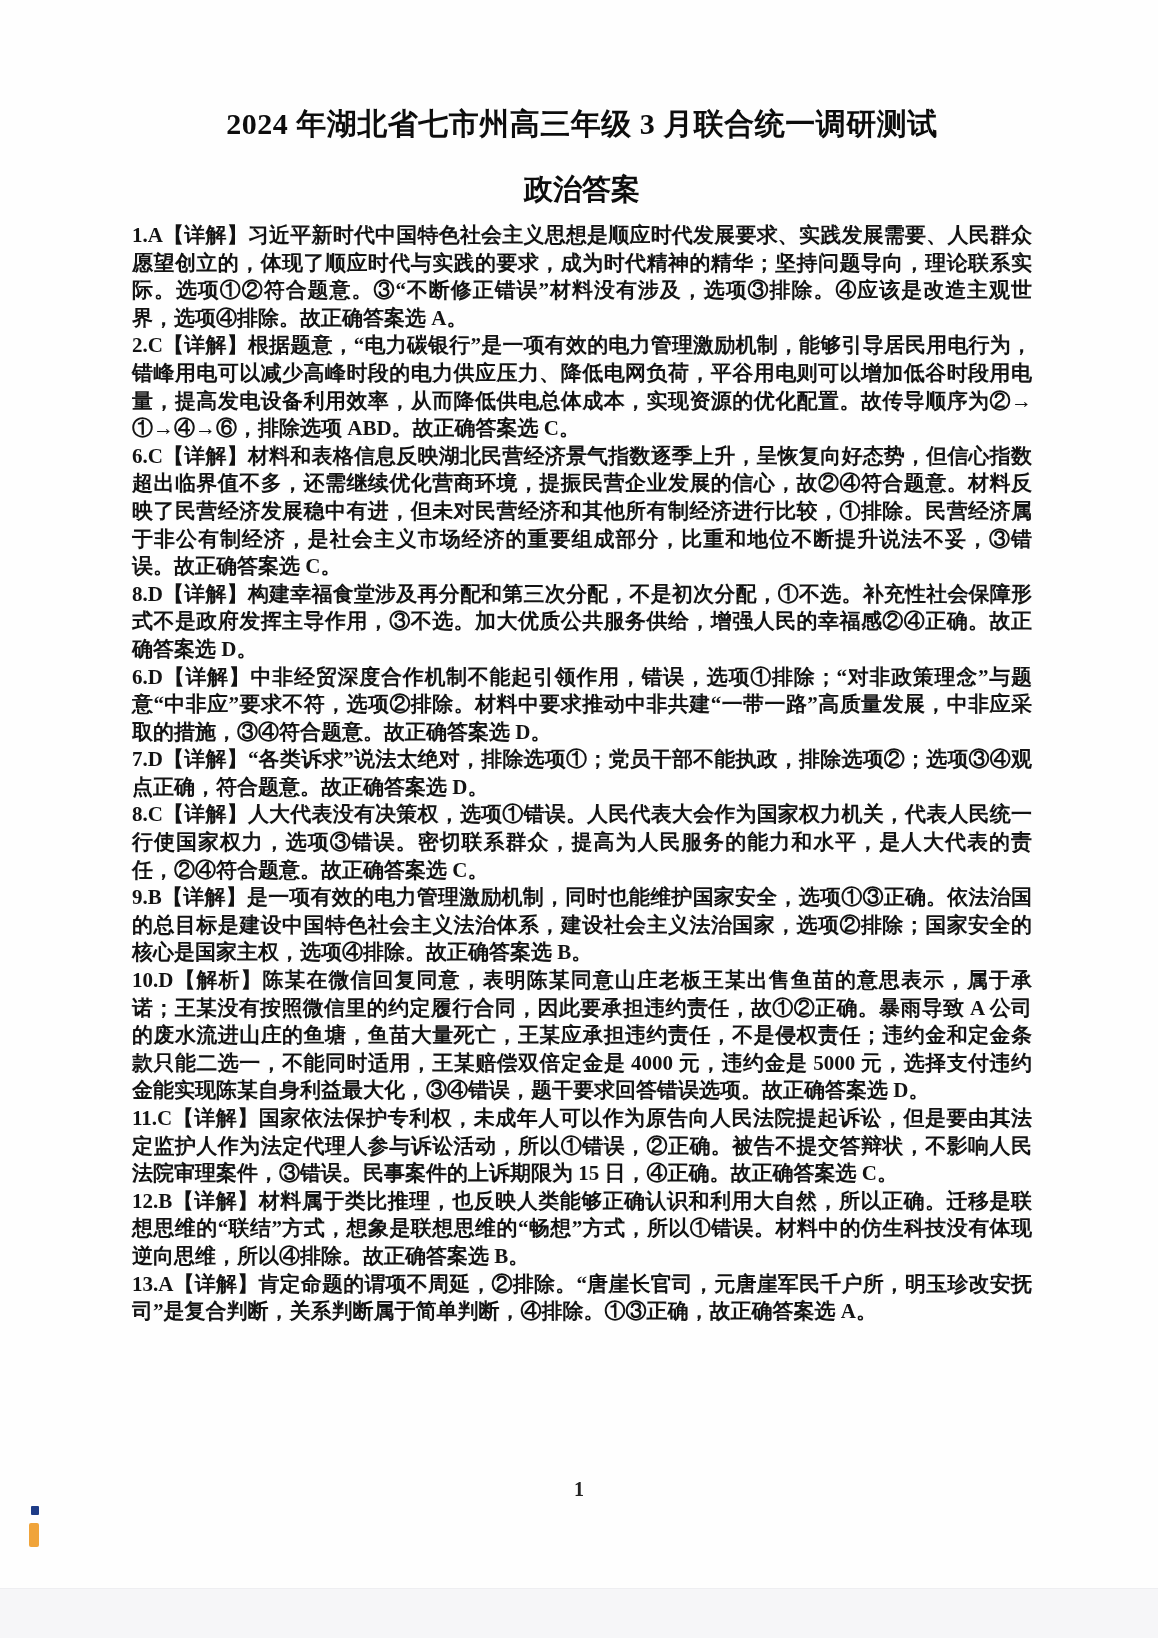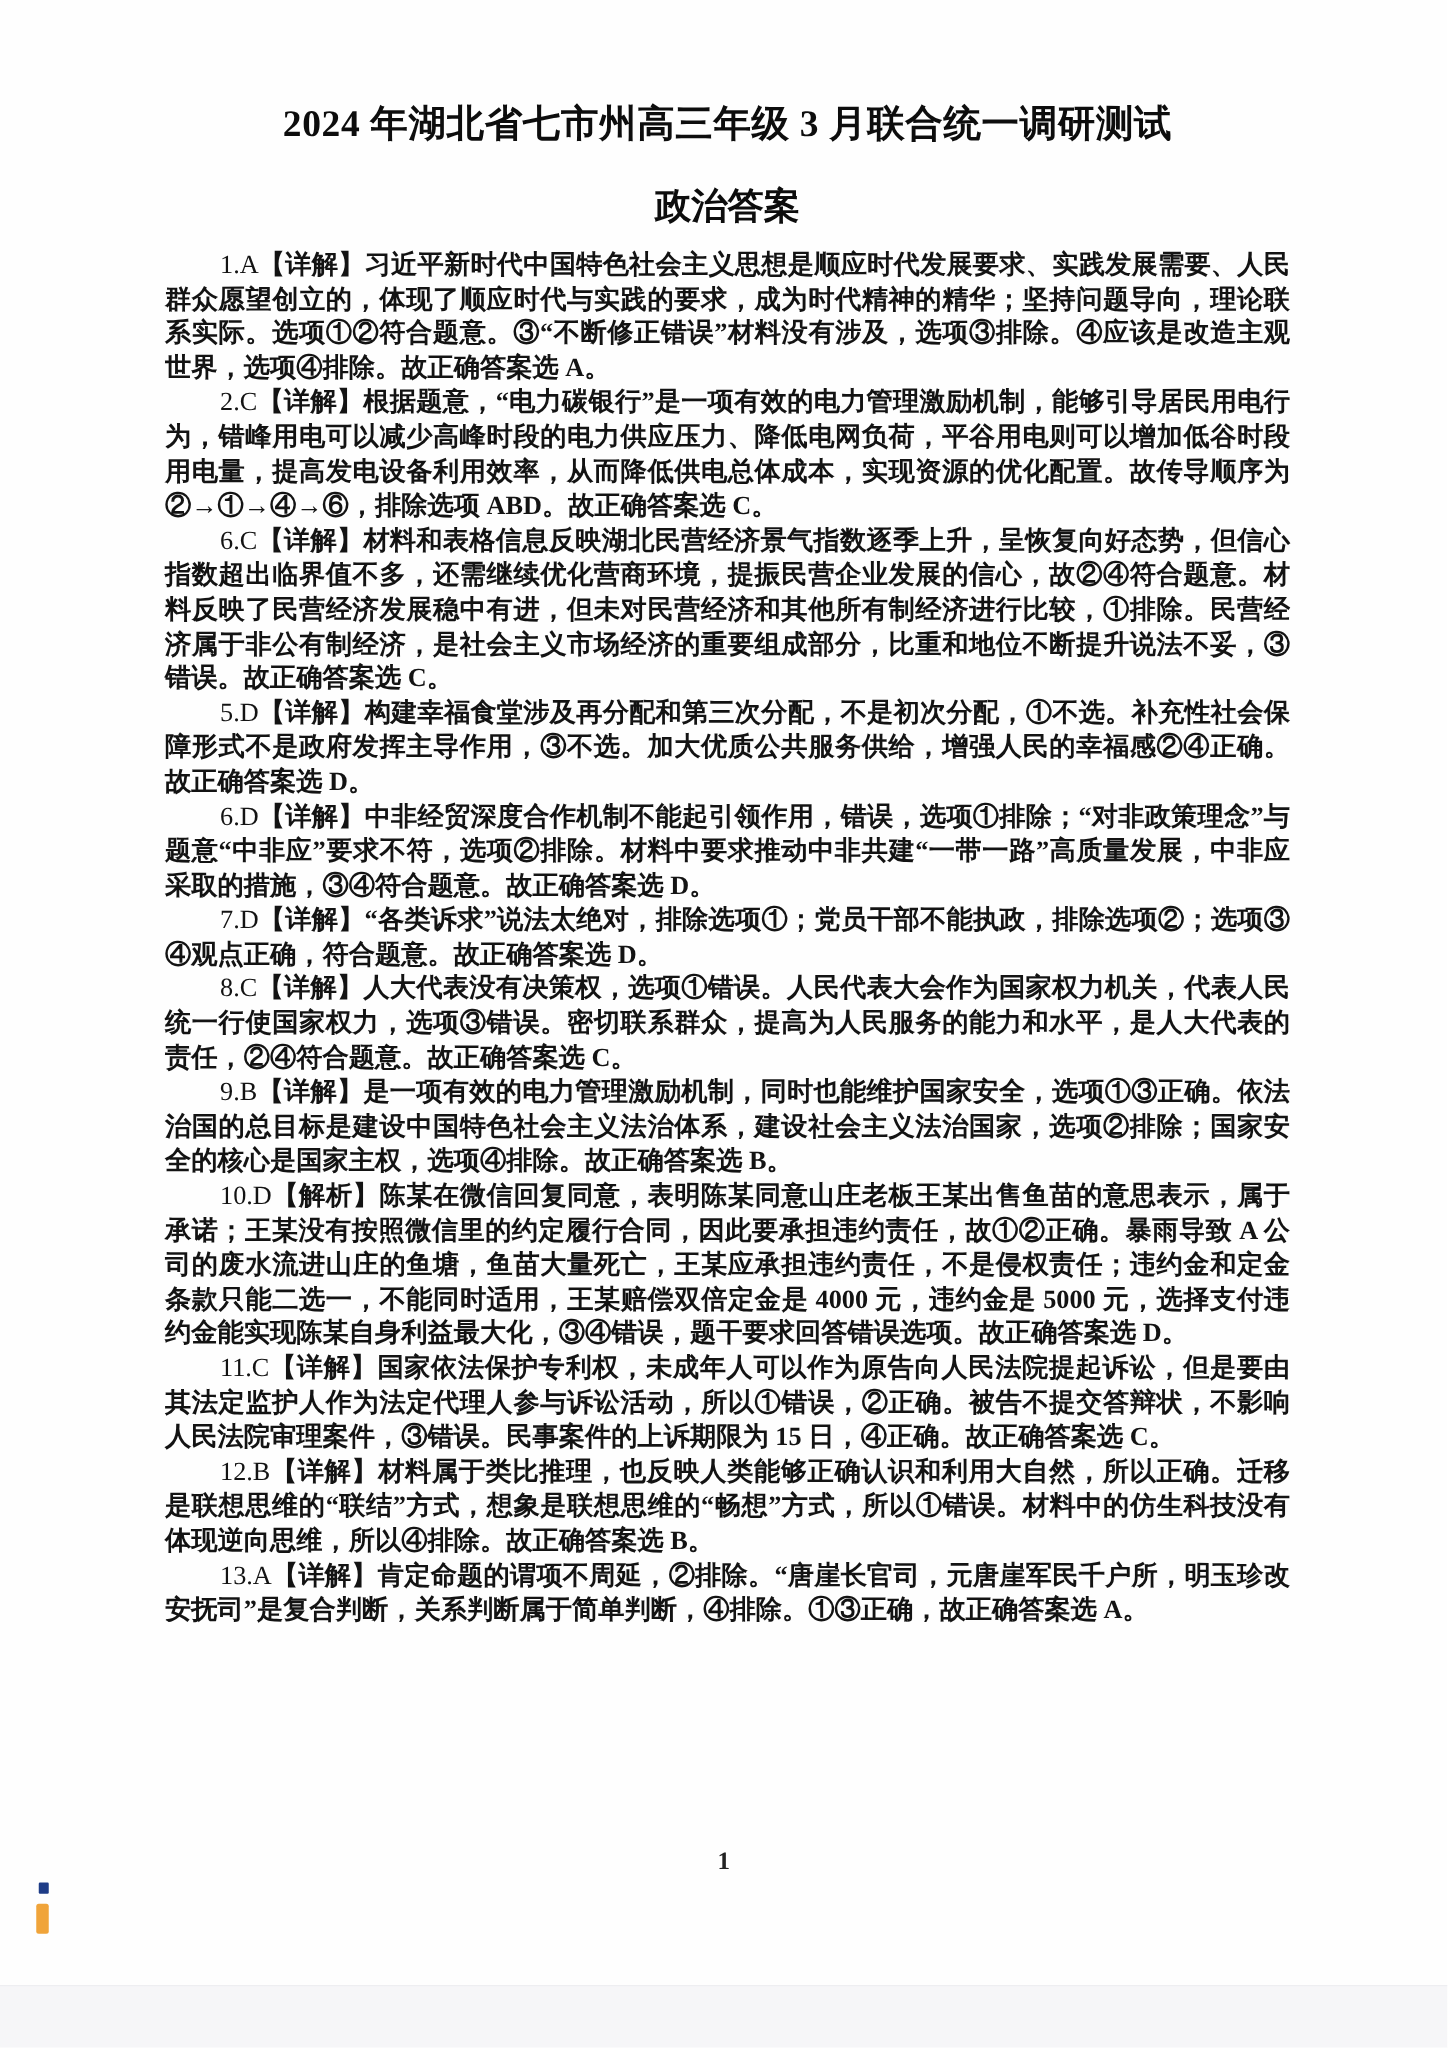--- a/index.html
+++ b/index.html
@@ -21,21 +21,21 @@
     background: #fefefe;
   }
   .content {
     position: absolute;
     left: 132px;
     top: 0;
     width: 900px;
   }
   .doc-title {
     margin: 0;
-    padding-top: 82px;
+    padding-top: 106px;
     text-align: center;
     font-size: 30px;
     line-height: 36px;
     font-weight: 700;
     letter-spacing: 0.5px;
     color: #0d0d0d;
   }
   .doc-subtitle {
     margin: 16px;
     padding-top: 14px;
@@ -51,21 +51,21 @@
   .answer {
     margin: 0;
     font-size: 21px;
     line-height: 27.6px;
     font-weight: 600;
     text-align: justify;
     text-justify: inter-ideograph;
     color: #131313;
     word-break: break-all;
   }
-  .ans-prefix { font-weight: 400; margin-left: 44px; }
+  .ans-prefix { font-weight: 700; }
   .ans-label  { font-weight: 700; }
   .page-number {
     position: absolute;
     left: 50%;
     top: 1478px;
     transform: translateX(-50%);
     font-size: 20px;
     font-weight: 600;
     color: #222;
   }
@@ -106,21 +106,21 @@
 <body>
 
 <div class="page">
   <div class="content">
     <h1 class="doc-title">2024 年湖北省七市州高三年级 3 月联合统一调研测试</h1>
     <h2 class="doc-subtitle">政治答案</h2>
     <div class="answers" id="answers-list">
         <p class="answer"><span class="ans-prefix">1.A</span><span class="ans-label">【详解】</span><span class="ans-body">习近平新时代中国特色社会主义思想是顺应时代发展要求、实践发展需要、人民群众愿望创立的，体现了顺应时代与实践的要求，成为时代精神的精华；坚持问题导向，理论联系实际。选项①②符合题意。③“不断修正错误”材料没有涉及，选项③排除。④应该是改造主观世界，选项④排除。故正确答案选 A。</span></p>
         <p class="answer"><span class="ans-prefix">2.C</span><span class="ans-label">【详解】</span><span class="ans-body">根据题意，“电力碳银行”是一项有效的电力管理激励机制，能够引导居民用电行为，错峰用电可以减少高峰时段的电力供应压力、降低电网负荷，平谷用电则可以增加低谷时段用电量，提高发电设备利用效率，从而降低供电总体成本，实现资源的优化配置。故传导顺序为②→①→④→⑥，排除选项 ABD。故正确答案选 C。</span></p>
         <p class="answer"><span class="ans-prefix">6.C</span><span class="ans-label">【详解】</span><span class="ans-body">材料和表格信息反映湖北民营经济景气指数逐季上升，呈恢复向好态势，但信心指数超出临界值不多，还需继续优化营商环境，提振民营企业发展的信心，故②④符合题意。材料反映了民营经济发展稳中有进，但未对民营经济和其他所有制经济进行比较，①排除。民营经济属于非公有制经济，是社会主义市场经济的重要组成部分，比重和地位不断提升说法不妥，③错误。故正确答案选 C。</span></p>
-        <p class="answer"><span class="ans-prefix">5.D</span><span class="ans-label">【详解】</span><span class="ans-body">构建幸福食堂涉及再分配和第三次分配，不是初次分配，①不选。补充性社会保障形式不是政府发挥主导作用，③不选。加大优质公共服务供给，增强人民的幸福感②④正确。故正确答案选 D。</span></p>
+        <p class="answer"><span class="ans-prefix">8.D</span><span class="ans-label">【详解】</span><span class="ans-body">构建幸福食堂涉及再分配和第三次分配，不是初次分配，①不选。补充性社会保障形式不是政府发挥主导作用，③不选。加大优质公共服务供给，增强人民的幸福感②④正确。故正确答案选 D。</span></p>
         <p class="answer"><span class="ans-prefix">6.D</span><span class="ans-label">【详解】</span><span class="ans-body">中非经贸深度合作机制不能起引领作用，错误，选项①排除；“对非政策理念”与题意“中非应”要求不符，选项②排除。材料中要求推动中非共建“一带一路”高质量发展，中非应采取的措施，③④符合题意。故正确答案选 D。</span></p>
         <p class="answer"><span class="ans-prefix">7.D</span><span class="ans-label">【详解】</span><span class="ans-body">“各类诉求”说法太绝对，排除选项①；党员干部不能执政，排除选项②；选项③④观点正确，符合题意。故正确答案选 D。</span></p>
         <p class="answer"><span class="ans-prefix">8.C</span><span class="ans-label">【详解】</span><span class="ans-body">人大代表没有决策权，选项①错误。人民代表大会作为国家权力机关，代表人民统一行使国家权力，选项③错误。密切联系群众，提高为人民服务的能力和水平，是人大代表的责任，②④符合题意。故正确答案选 C。</span></p>
         <p class="answer"><span class="ans-prefix">9.B</span><span class="ans-label">【详解】</span><span class="ans-body">是一项有效的电力管理激励机制，同时也能维护国家安全，选项①③正确。依法治国的总目标是建设中国特色社会主义法治体系，建设社会主义法治国家，选项②排除；国家安全的核心是国家主权，选项④排除。故正确答案选 B。</span></p>
         <p class="answer"><span class="ans-prefix">10.D</span><span class="ans-label">【解析】</span><span class="ans-body">陈某在微信回复同意，表明陈某同意山庄老板王某出售鱼苗的意思表示，属于承诺；王某没有按照微信里的约定履行合同，因此要承担违约责任，故①②正确。暴雨导致 A 公司的废水流进山庄的鱼塘，鱼苗大量死亡，王某应承担违约责任，不是侵权责任；违约金和定金条款只能二选一，不能同时适用，王某赔偿双倍定金是 4000 元，违约金是 5000 元，选择支付违约金能实现陈某自身利益最大化，③④错误，题干要求回答错误选项。故正确答案选 D。</span></p>
         <p class="answer"><span class="ans-prefix">11.C</span><span class="ans-label">【详解】</span><span class="ans-body">国家依法保护专利权，未成年人可以作为原告向人民法院提起诉讼，但是要由其法定监护人作为法定代理人参与诉讼活动，所以①错误，②正确。被告不提交答辩状，不影响人民法院审理案件，③错误。民事案件的上诉期限为 15 日，④正确。故正确答案选 C。</span></p>
         <p class="answer"><span class="ans-prefix">12.B</span><span class="ans-label">【详解】</span><span class="ans-body">材料属于类比推理，也反映人类能够正确认识和利用大自然，所以正确。迁移是联想思维的“联结”方式，想象是联想思维的“畅想”方式，所以①错误。材料中的仿生科技没有体现逆向思维，所以④排除。故正确答案选 B。</span></p>
         <p class="answer"><span class="ans-prefix">13.A</span><span class="ans-label">【详解】</span><span class="ans-body">肯定命题的谓项不周延，②排除。“唐崖长官司，元唐崖军民千户所，明玉珍改安抚司”是复合判断，关系判断属于简单判断，④排除。①③正确，故正确答案选 A。</span></p>
       </div>
   </div>

